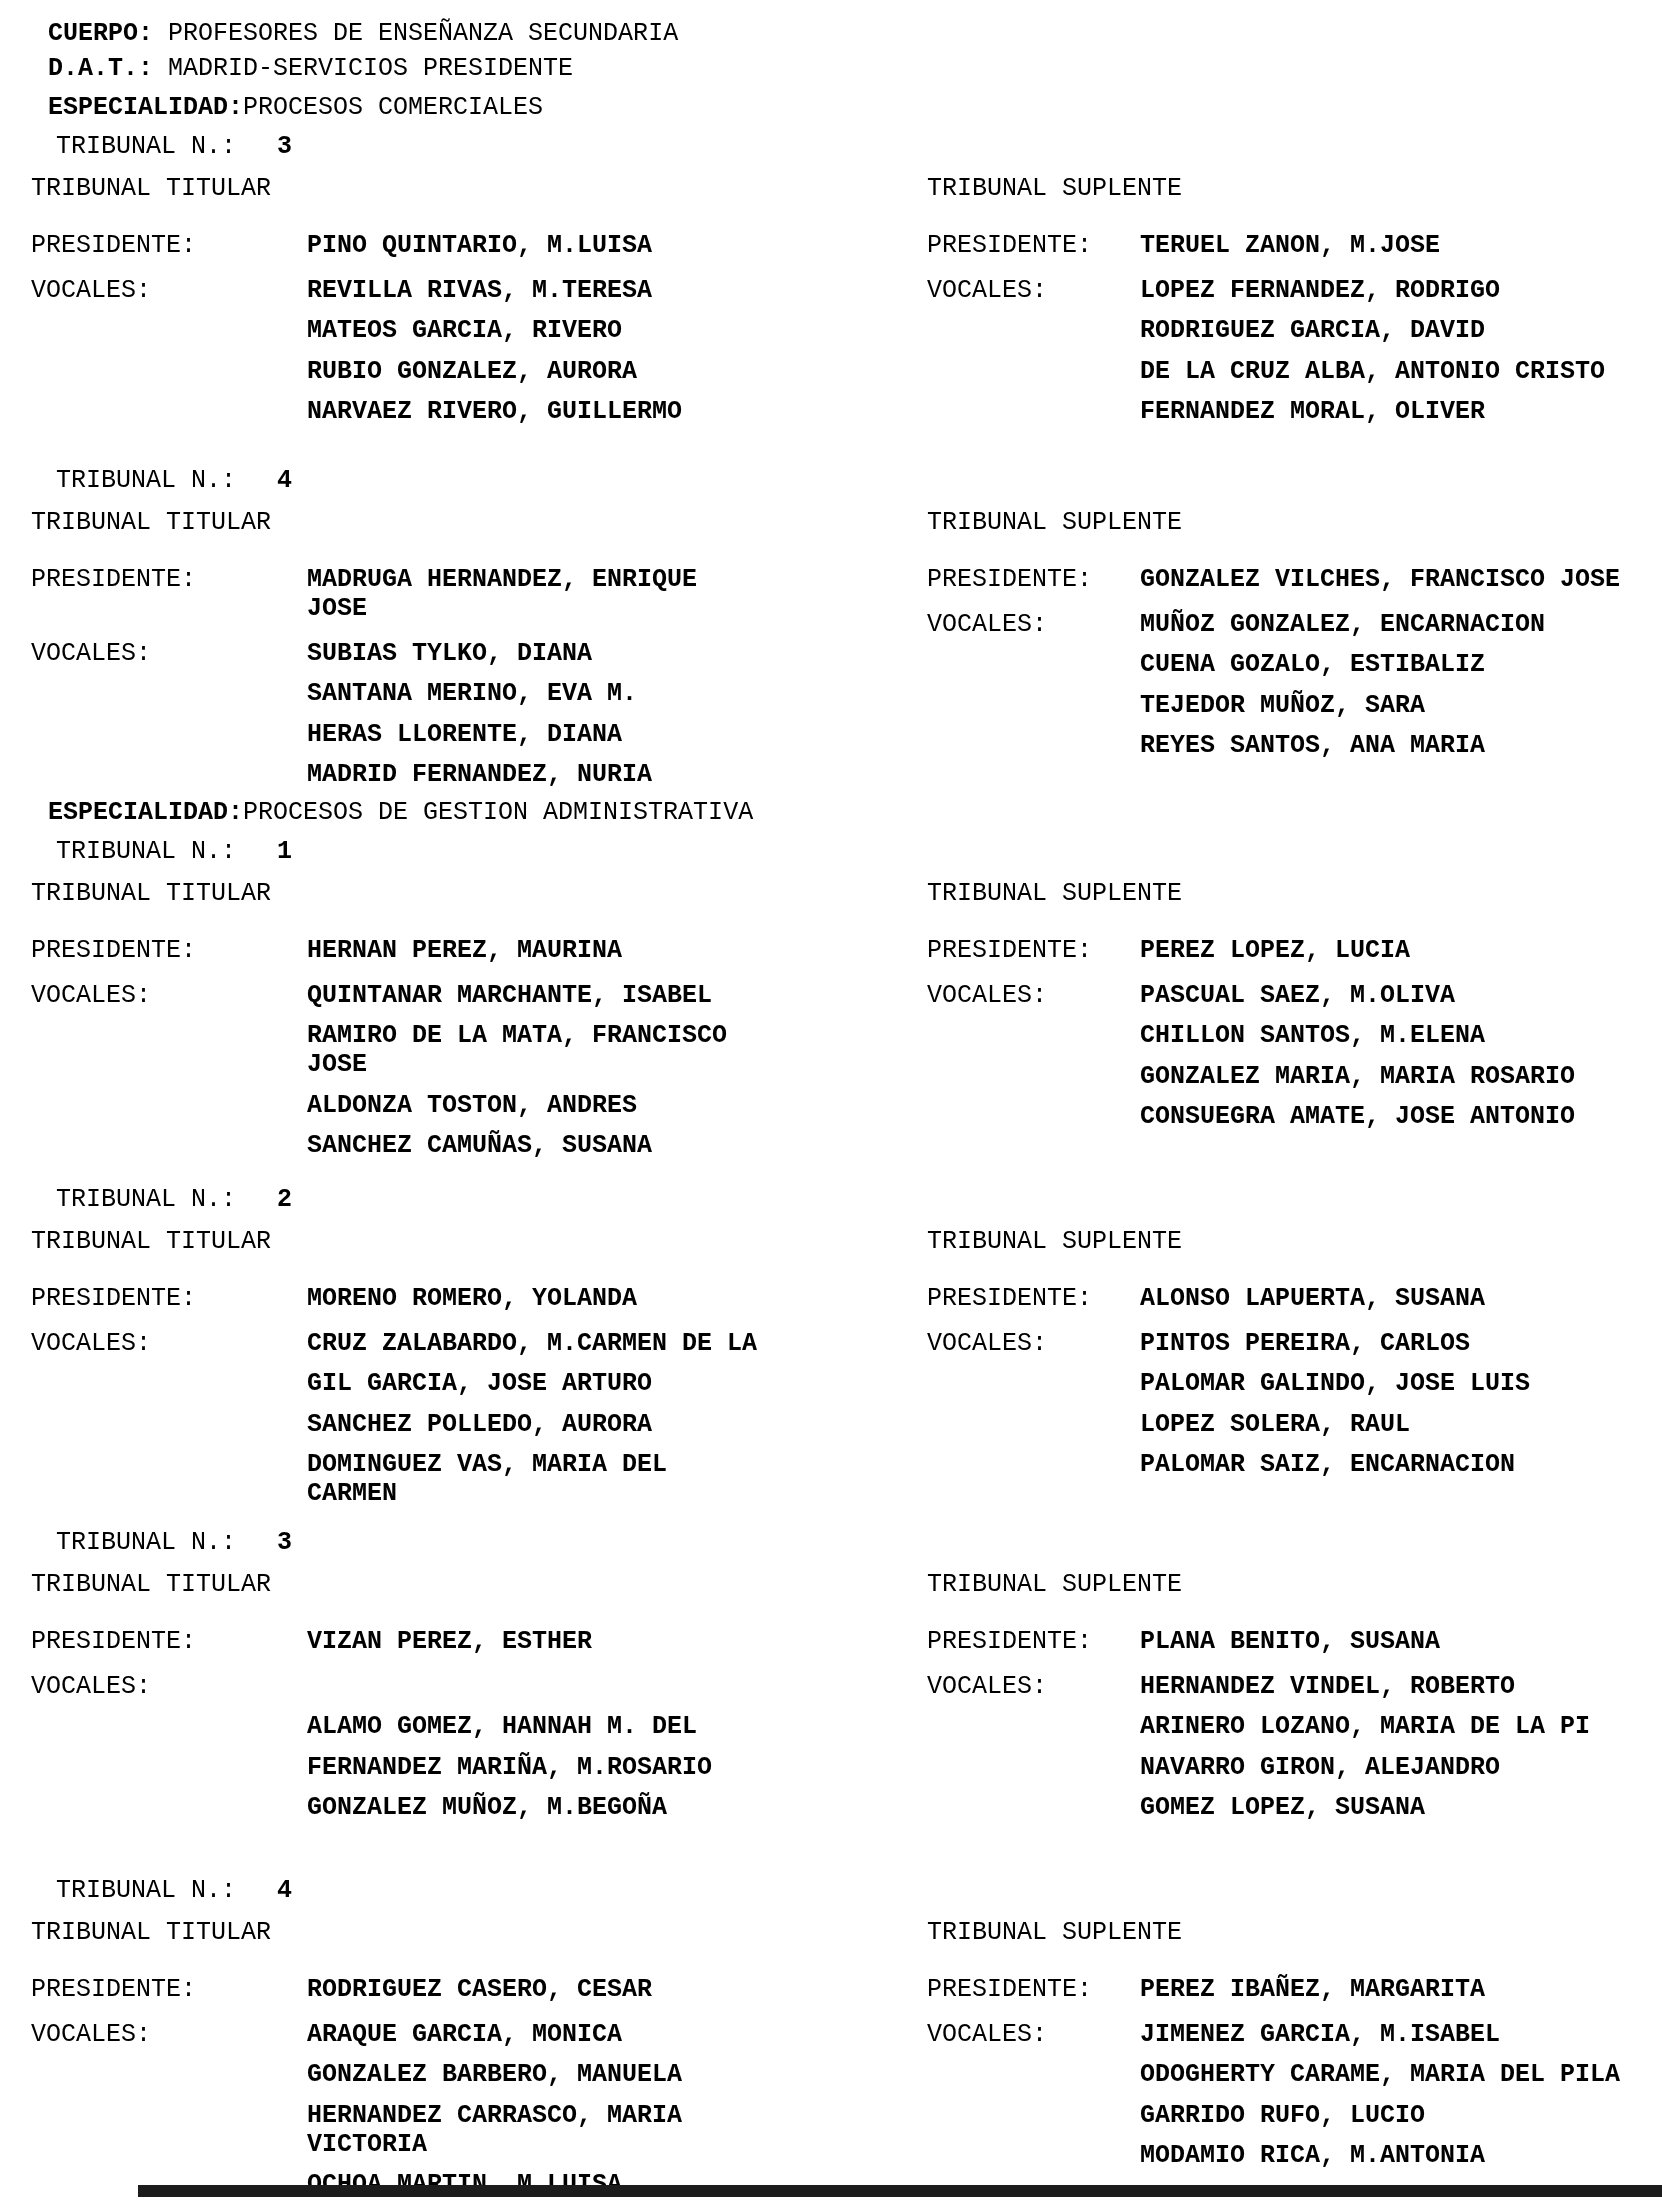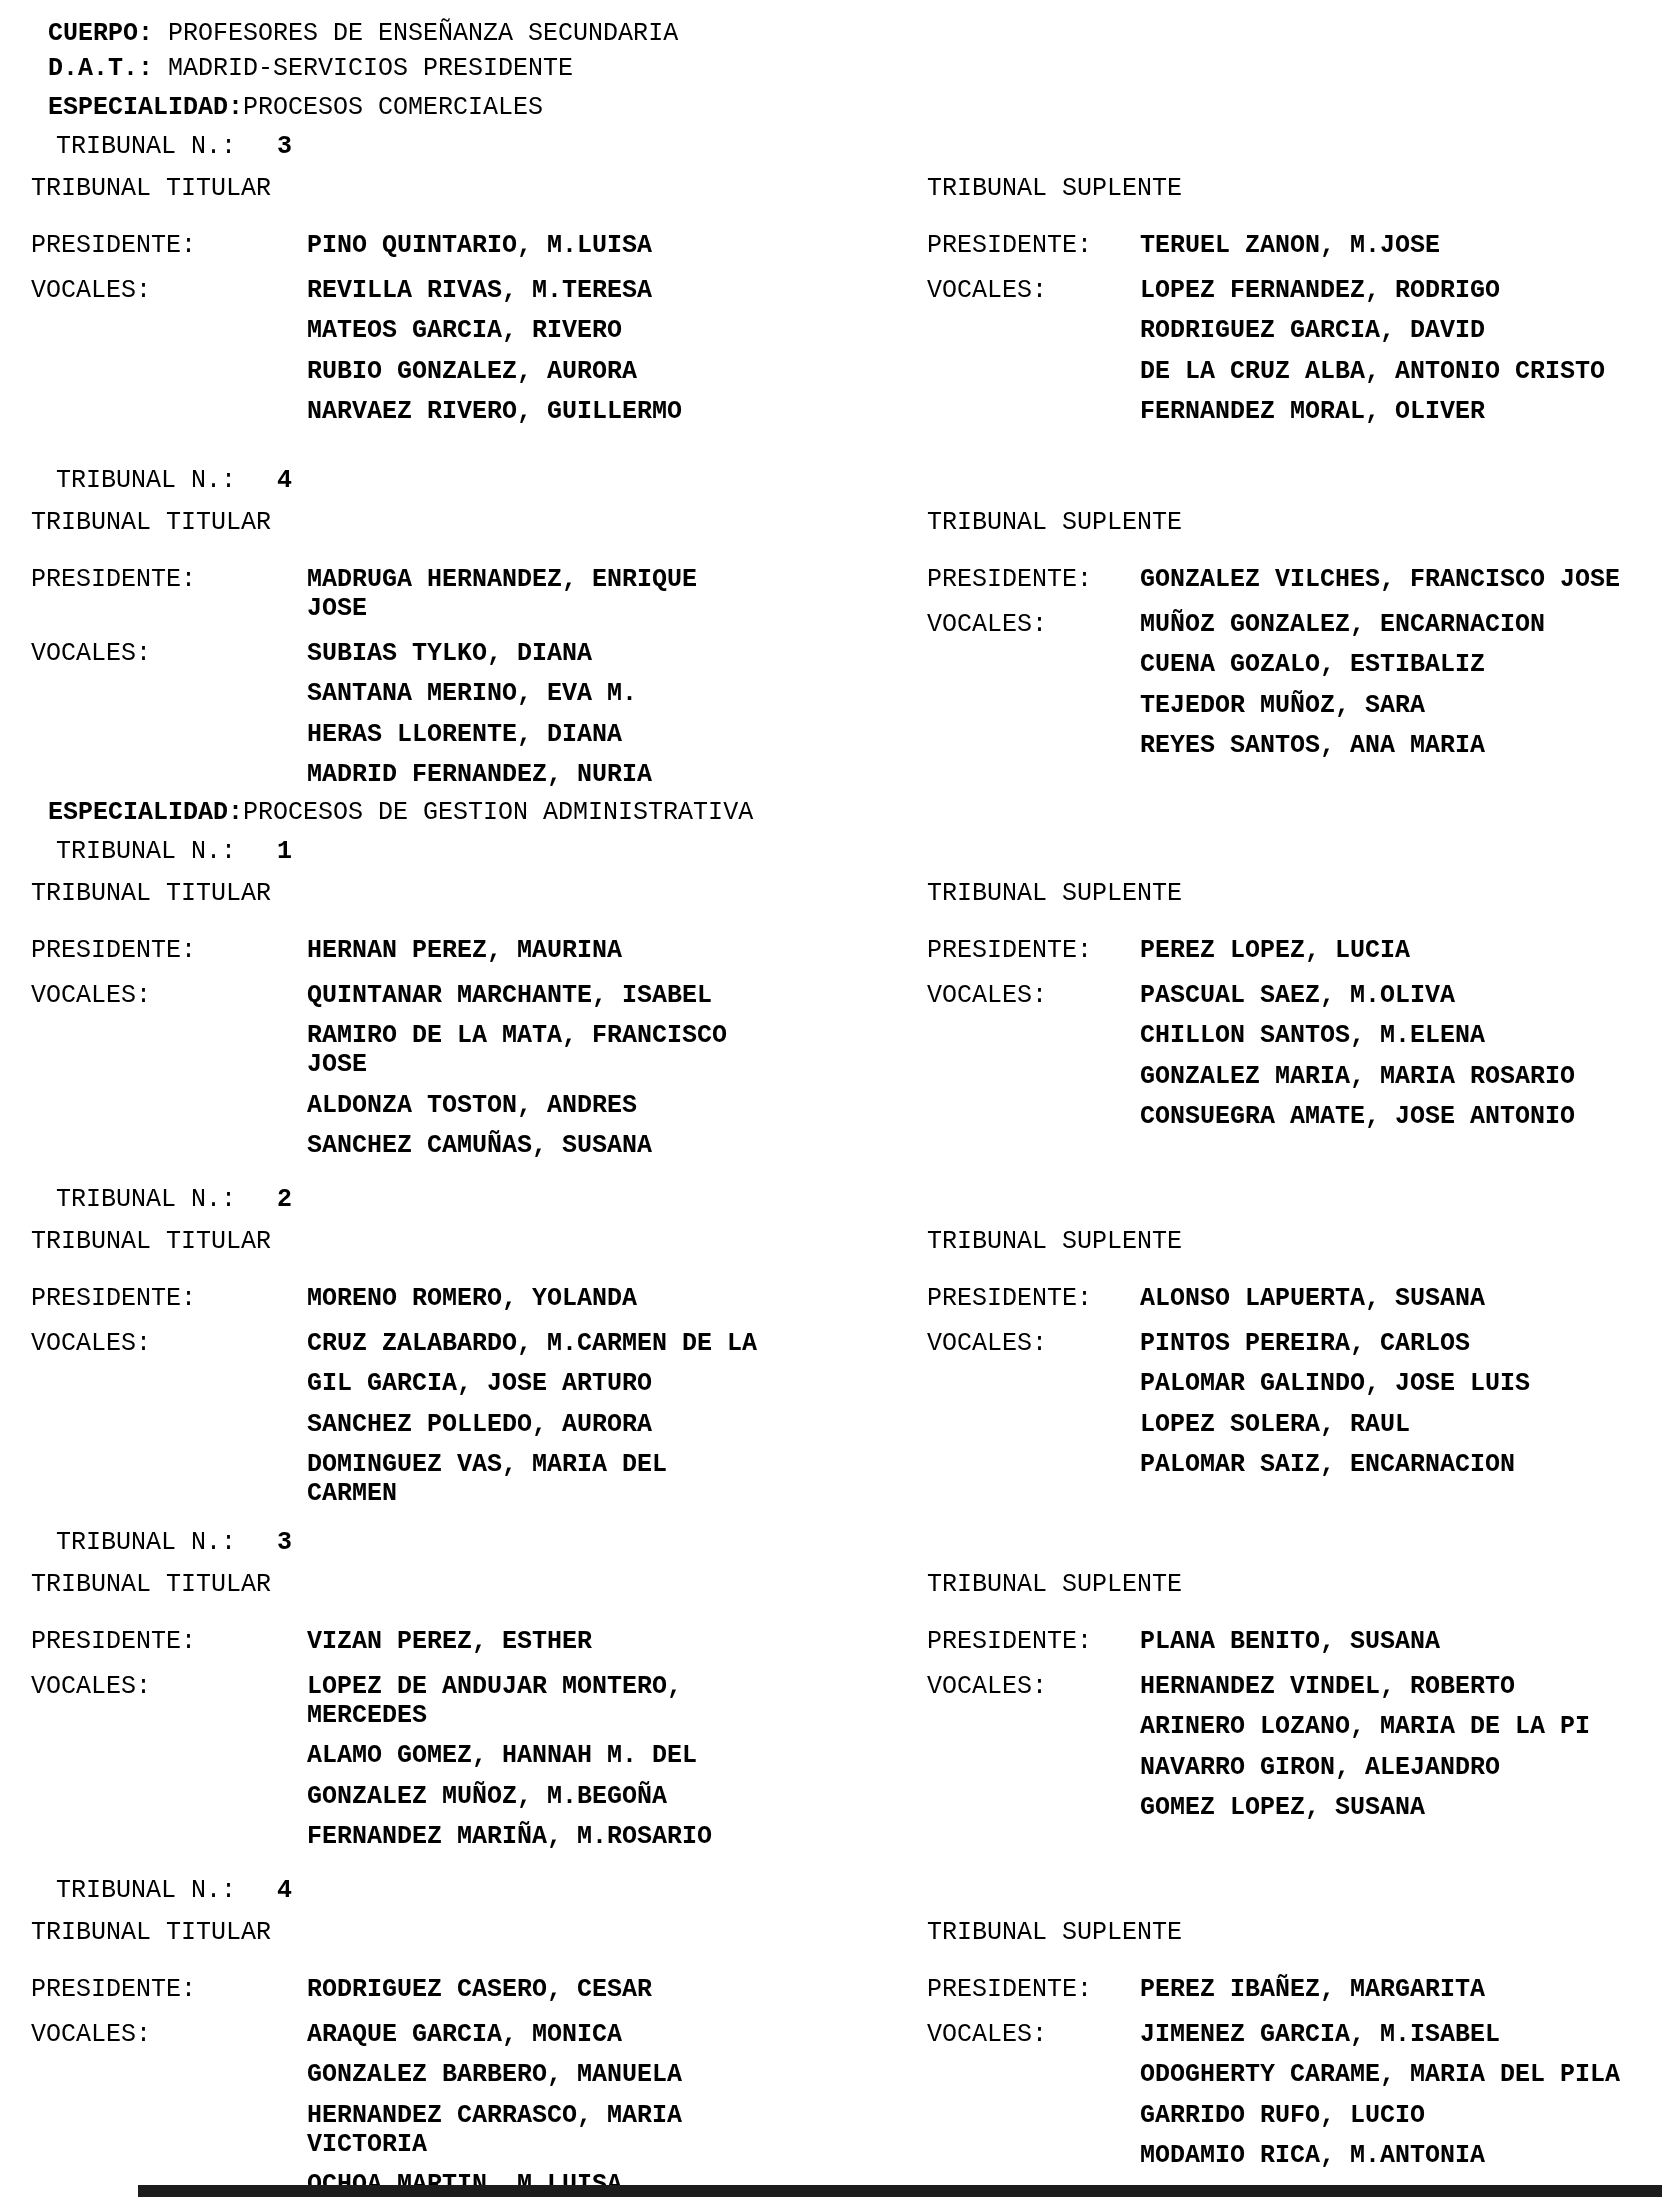--- a/index.html
+++ b/index.html
@@ -308,36 +308,35 @@
       <div class="col col-left">
         <div class="col-head">TRIBUNAL TITULAR</div>
         <div class="rows">
   <div class="mrow pres">
     <span class="mlabel">PRESIDENTE:</span>
     <span class="mname">VIZAN PEREZ, ESTHER</span>
   </div>
 
   <div class="mrow">
     <span class="mlabel">VOCALES:</span>
-    <span class="mname">LOPEZ DE ANDUJAR MONTERO, MERCEDES</span>
   </div>
 
   <div class="mrow">
     <span class="mlabel"></span>
     <span class="mname">ALAMO GOMEZ, HANNAH M. DEL</span>
   </div>
 
   <div class="mrow">
     <span class="mlabel"></span>
+    <span class="mname">FERNANDEZ MARIÑA, M.ROSARIO</span>
+  </div>
+
+  <div class="mrow">
+    <span class="mlabel"></span>
     <span class="mname">GONZALEZ MUÑOZ, M.BEGOÑA</span>
-  </div>
-
-  <div class="mrow">
-    <span class="mlabel"></span>
-    <span class="mname">FERNANDEZ MARIÑA, M.ROSARIO</span>
   </div>
 </div>
       </div>
       <div class="col col-right">
         <div class="col-head">TRIBUNAL SUPLENTE</div>
         <div class="rows">
   <div class="mrow pres">
     <span class="mlabel">PRESIDENTE:</span>
     <span class="mname">PLANA BENITO, SUSANA</span>
   </div>

